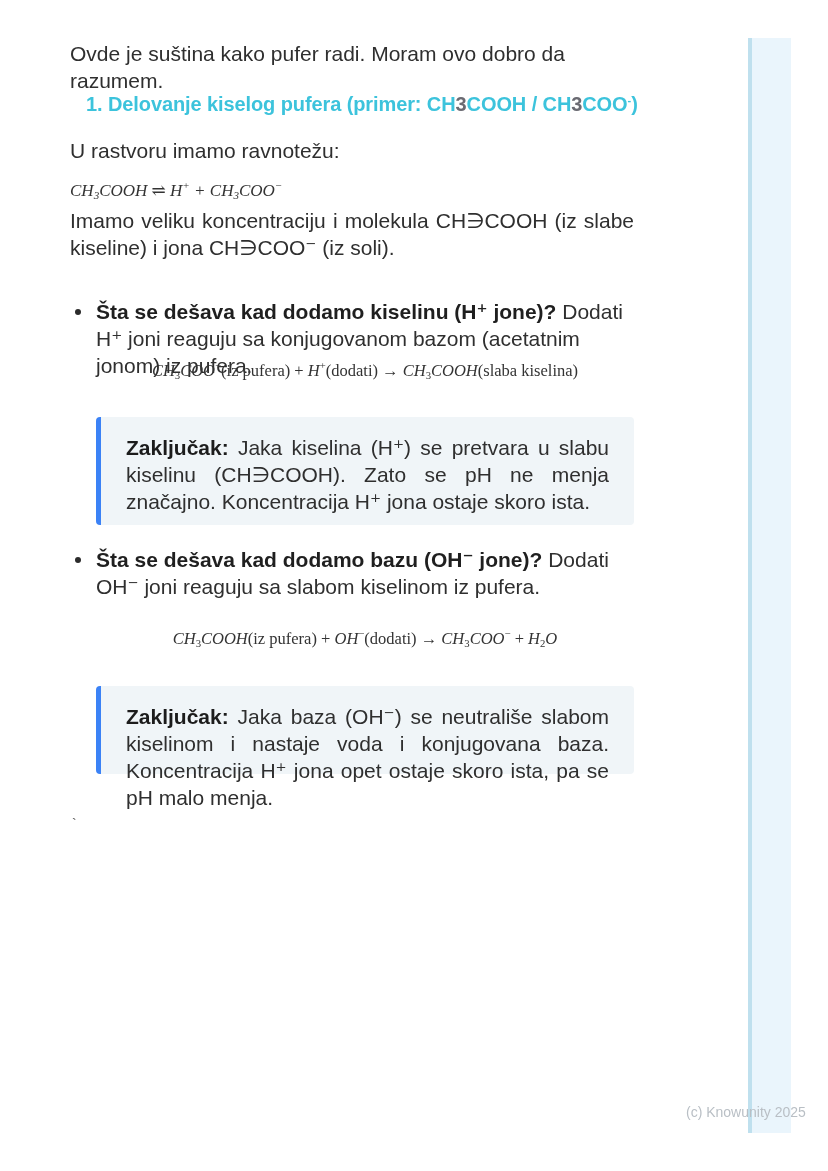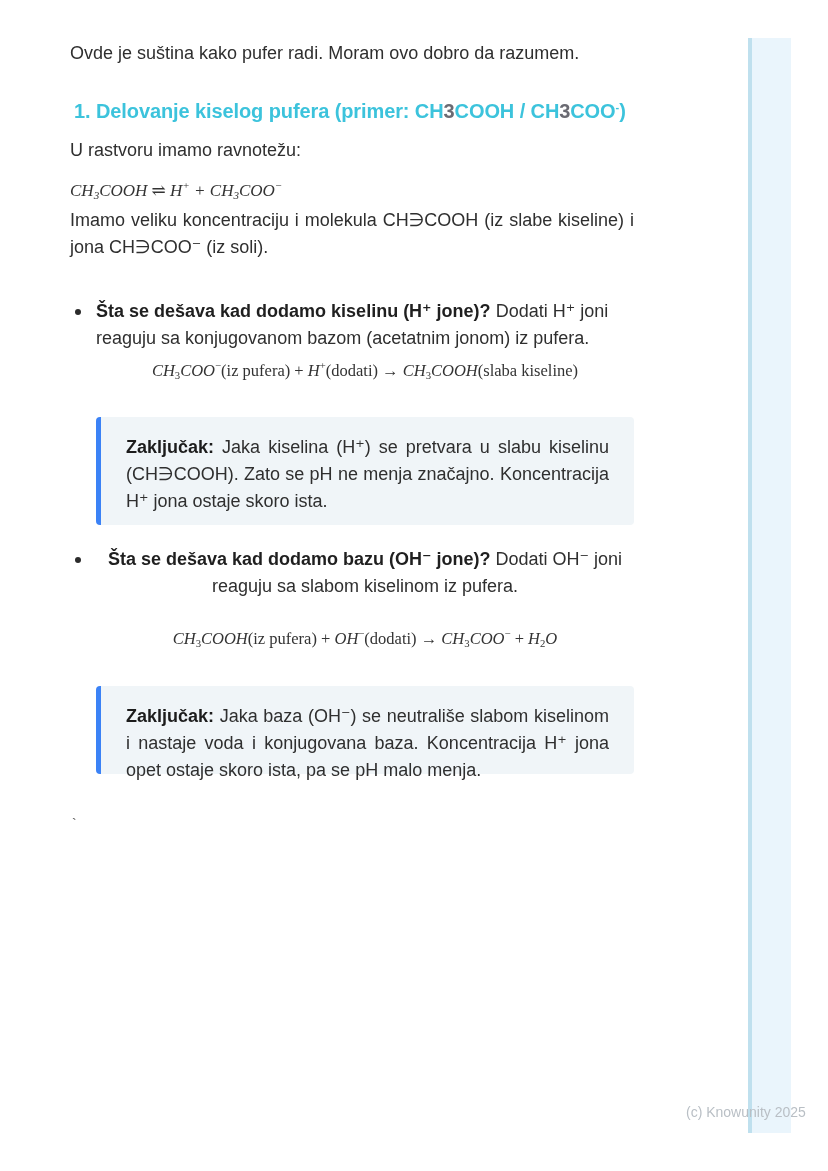--- a/index.html
+++ b/index.html
@@ -1,34 +1,34 @@
 <!DOCTYPE html>
 <html><head>
   <meta charset="utf-8">
   <style>
     * { box-sizing: border-box; margin: 0; padding: 0; }
     html, body { width: 828px; height: 1171px; background: #ffffff; overflow: hidden; }
     body { position: relative; font-family: "Liberation Sans", "DejaVu Sans", sans-serif; color: #2b2b2b; }
 
     .page { position: absolute; left: 70px; top: 0; width: 564px; }
 
-    .p { font-size: 18px; line-height: 27px; color: #2f2f2f; }
+    .p { font-size: 21px; line-height: 27px; color: #2f2f2f; }
     .intro { position: absolute; top: 40px; left: 0; }
-    .heading { position: absolute; top: 93px; left: 4px; font-size: 20px; font-weight: bold; color: #3cc3dc; white-space: nowrap; letter-spacing: -0.1px; margin-top: 7px; }
+    .heading { position: absolute; top: 93px; left: 16px; font-size: 20px; font-weight: bold; color: #3cc3dc; white-space: nowrap; letter-spacing: -0.1px; }
     .heading .three { color: #6a6a72; }
     .heading sup { font-size: 11px; vertical-align: 7px; }
     .lead { position: absolute; top: 137px; left: 0; }
     .eq-inline { position: absolute; top: 179px; left: 0; font-family: "Liberation Serif", "DejaVu Serif", serif; font-style: italic; font-size: 17px; color: #333; white-space: nowrap; }
     .para2 { position: absolute; top: 207px; left: 0; width: 564px; text-align: justify; }
 
     .bullet { position: absolute; left: 0; width: 564px; padding-left: 26px; }
     .bullet .dot { position: absolute; left: 5px; top: 11px; width: 6px; height: 6px; border-radius: 50%; background: #2b2b2b; }
     .bullet b { color: #1f1f1f; }
     .b1 { top: 278px; margin-top: 20px; }
-    .b2 { top: 546px; text-align: center; }
+    .b2 { top: 546px; }
 
     .eq-block { position: absolute; left: 26px; width: 538px; text-align: center; font-family: "Liberation Serif", "DejaVu Serif", serif; font-size: 16.5px; color: #333; white-space: nowrap; }
     .eq-block i { font-style: italic; }
     .eq1 { top: 359px; }
     .eq2 { top: 627px; }
 
     sub { font-size: 0.65em; vertical-align: -3px; }
     sup { font-size: 0.65em; vertical-align: 7px; }
 
     .callout { position: absolute; left: 26px; width: 538px; background: #f0f5f8; border-left: 5px solid #3b82f6; border-radius: 4px; padding: 17px 25px 17px 25px; }
@@ -55,21 +55,21 @@
 
   <div class="eq-inline"><span>CH</span><sub>3</sub><span>COOH</span> <span>⇌</span> <span>H</span><sup>+</sup> <span>+</span> <span>CH</span><sub>3</sub><span>COO</span><sup>−</sup></div>
 
   <div class="p para2">Imamo veliku koncentraciju i molekula CH∋COOH (iz slabe kiseline) i jona CH∋COO⁻ (iz soli).</div>
 
   <div class="p bullet b1">
     <span class="dot"></span>
     <b>Šta se dešava kad dodamo kiselinu (H⁺ jone)?</b><span> Dodati H⁺ joni reaguju sa konjugovanom bazom (acetatnim jonom) iz pufera.</span>
   </div>
 
-  <div class="eq-block eq1"><i>CH</i><sub>3</sub><i>COO</i><sup>−</sup><span>(iz pufera) + </span><i>H</i><sup>+</sup><span>(dodati) → </span><i>CH</i><sub>3</sub><i>COOH</i><span>(slaba kiseline)</span></div>
+  <div class="eq-block eq1"><i>CH</i><sub>3</sub><i>COO</i><sup>−</sup><span>(iz pufera) + </span><i>H</i><sup>+</sup><span>(dodati) → </span><i>CH</i><sub>3</sub><i>COOH</i><span>(slaba kiselina)</span></div>
 
   <div class="callout c1">
     <div class="p"><b>Zaključak:</b><span> Jaka kiselina (H⁺) se pretvara u slabu kiselinu (CH∋COOH). Zato se pH ne menja značajno. Koncentracija H⁺ jona ostaje skoro ista.</span></div>
   </div>
 
   <div class="p bullet b2">
     <span class="dot"></span>
     <b>Šta se dešava kad dodamo bazu (OH⁻ jone)?</b><span> Dodati OH⁻ joni reaguju sa slabom kiselinom iz pufera.</span>
   </div>
 

